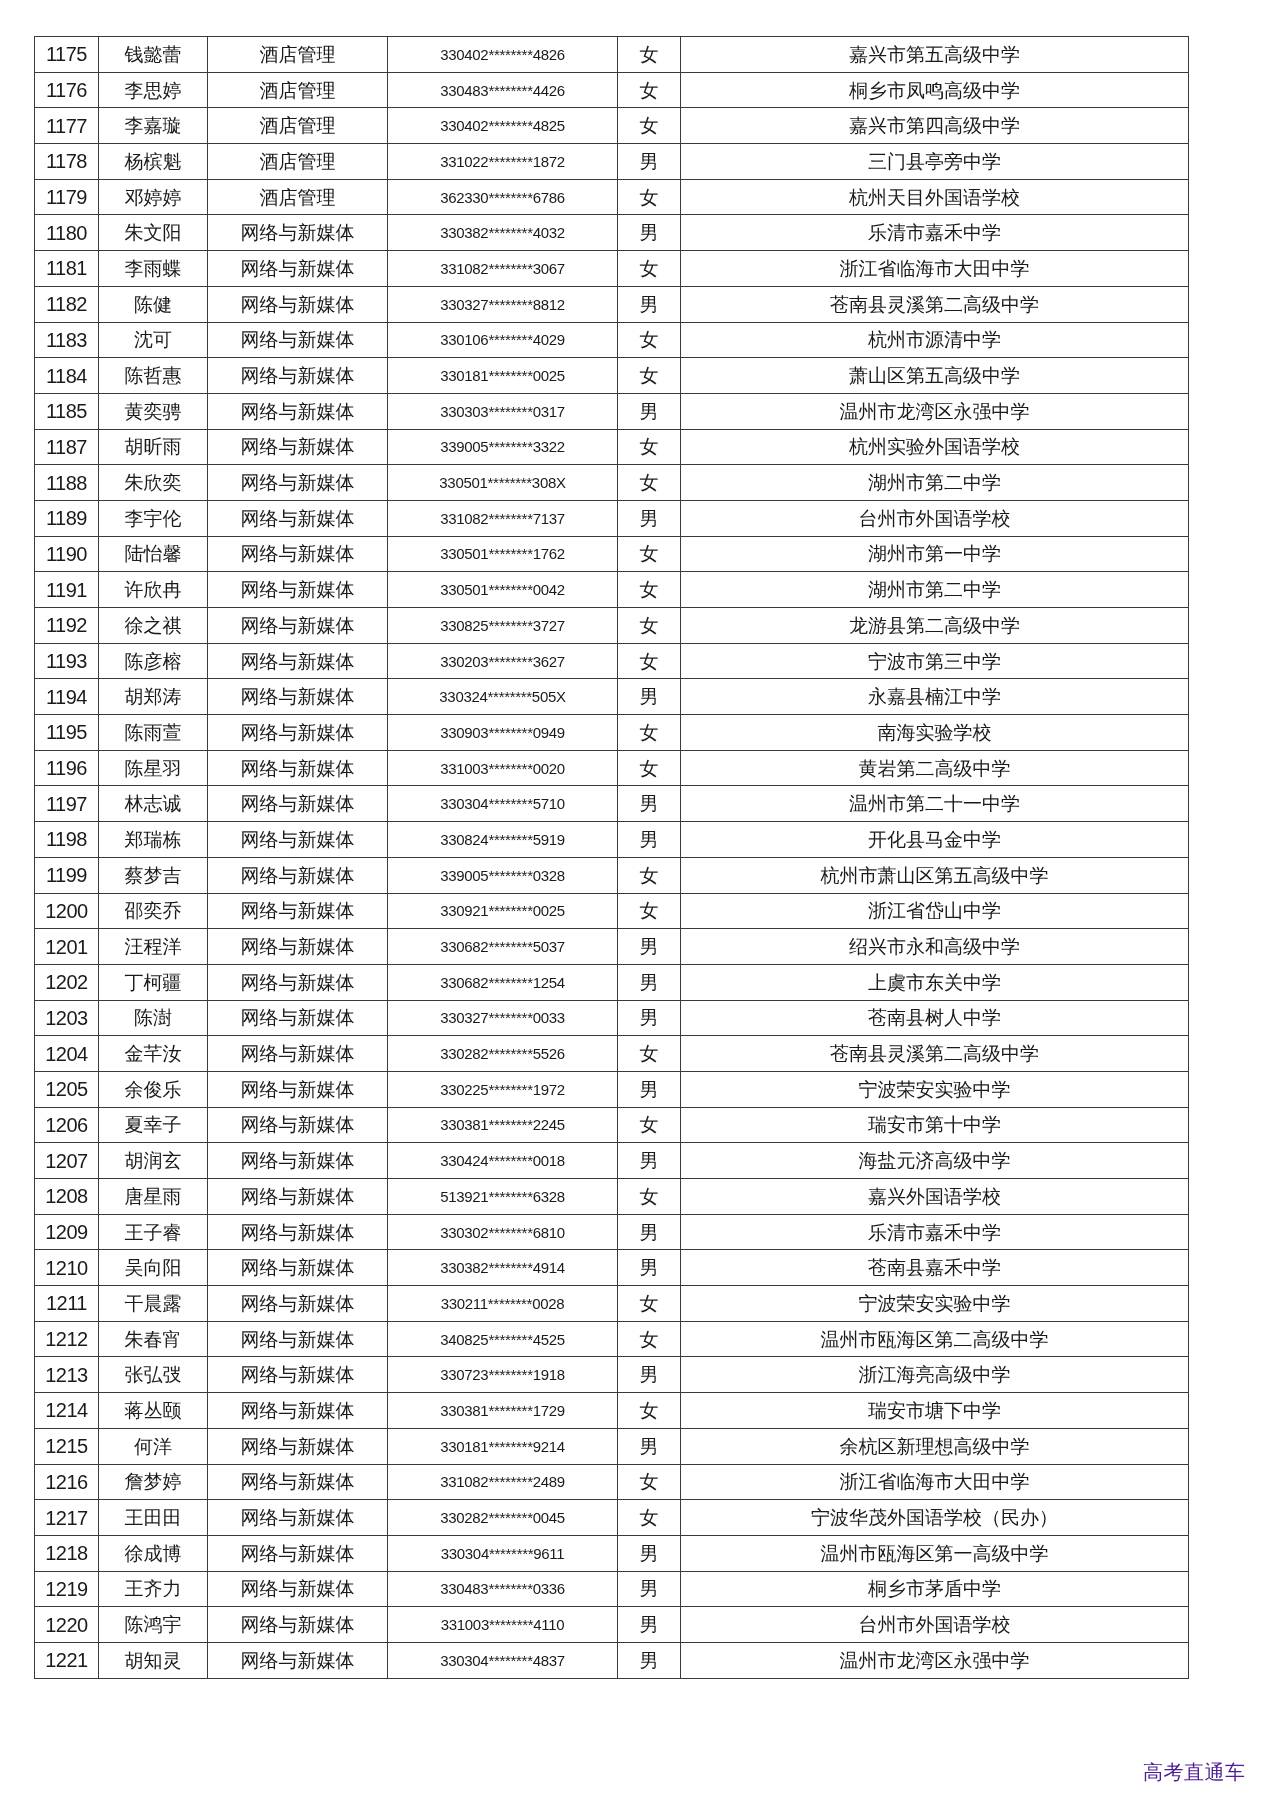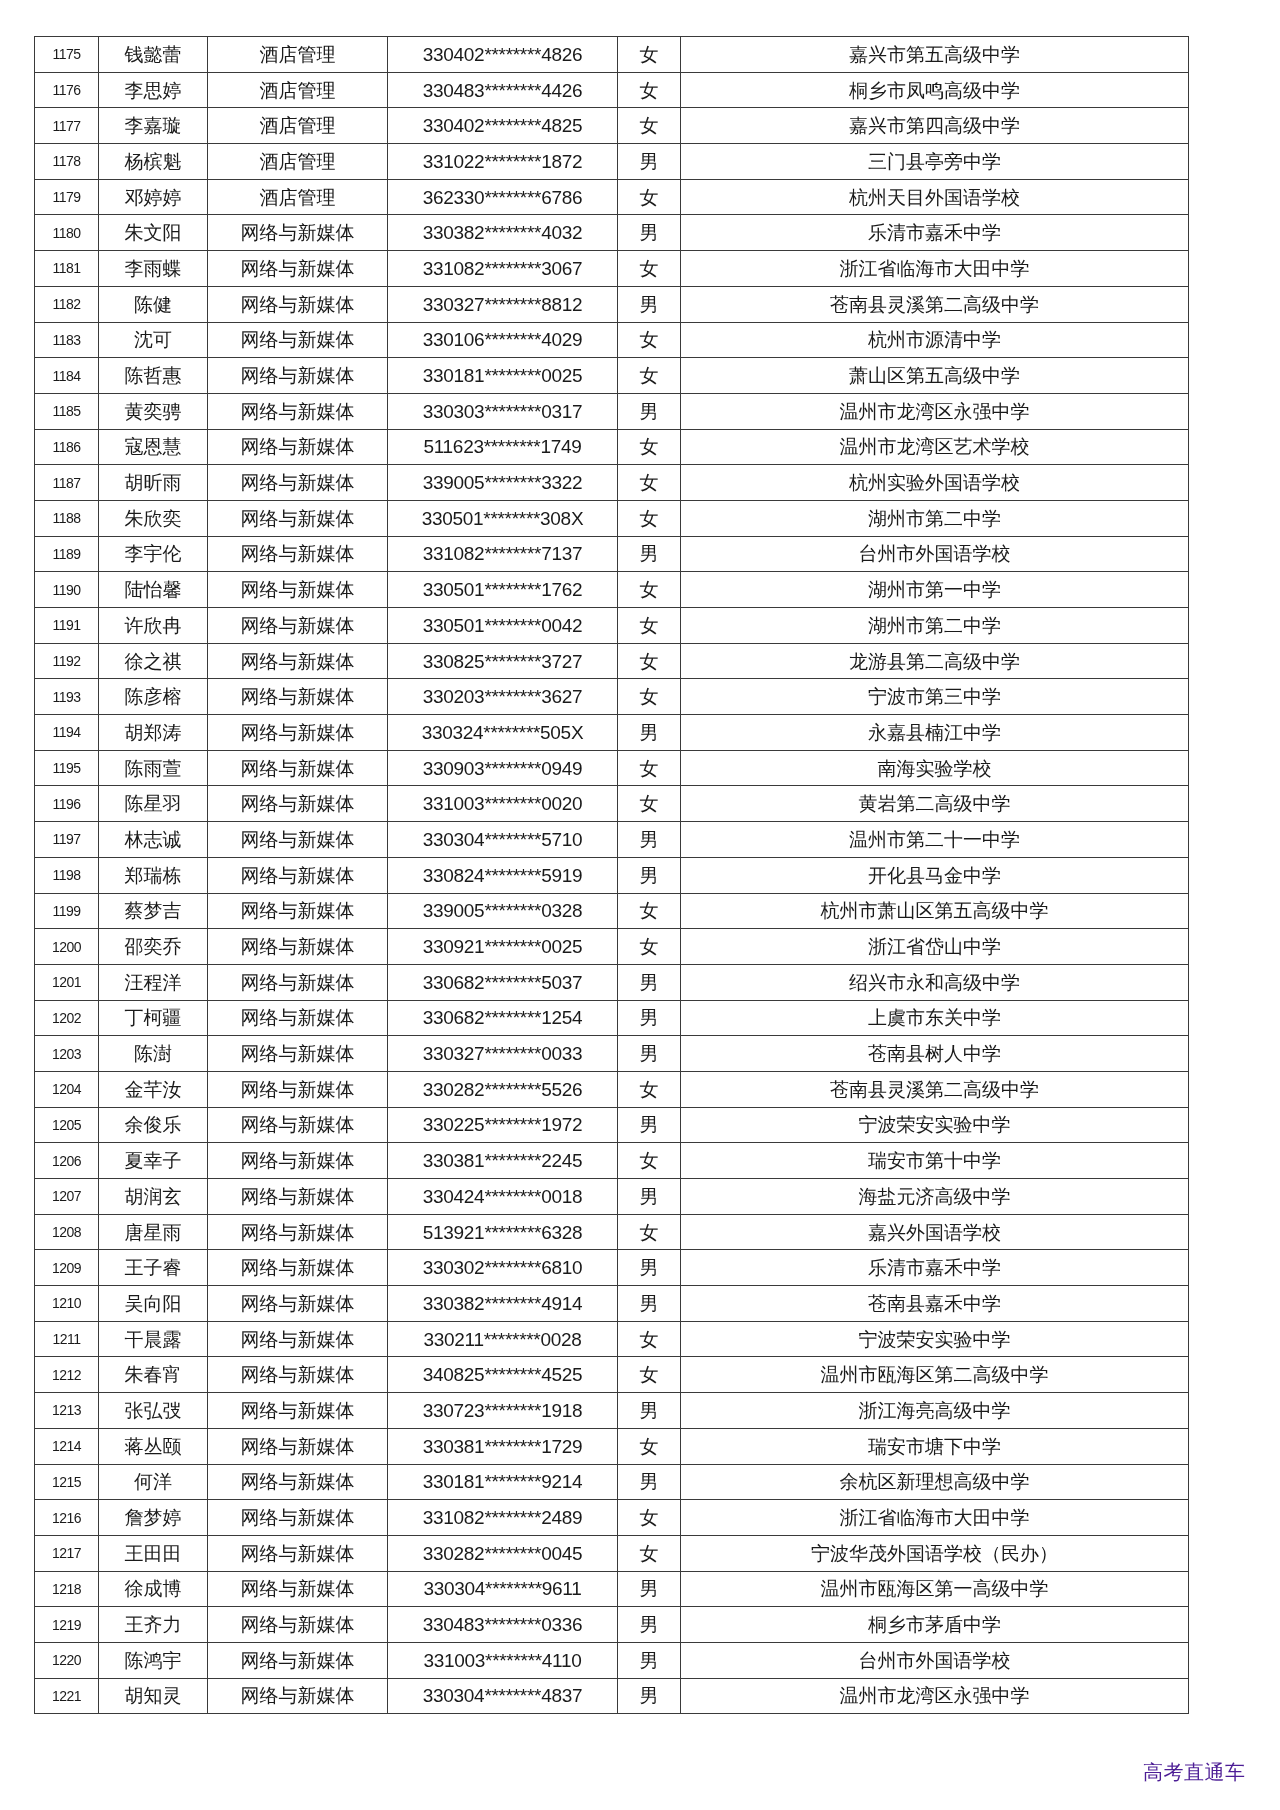--- a/index.html
+++ b/index.html
@@ -9,22 +9,22 @@
     position: absolute; left: 34px; top: 36px;
     border-collapse: collapse; table-layout: fixed;
     width: 1154px;
   }
   #roster td {
     border: 1.5px solid #3a3a3a;
     height: 34.7px; padding: 0;
     text-align: center; vertical-align: middle;
     font-size: 19px; line-height: 1; white-space: nowrap; overflow: hidden;
   }
-  #roster td.c-no { font-family: "Liberation Sans", sans-serif; font-size: 14px; letter-spacing: -0.5px; }
-  #roster td.c-id { font-family: "Liberation Sans", sans-serif; font-size: 19px; letter-spacing: -0.3px; }
+  #roster td.c-no { font-family: "Liberation Sans", sans-serif; font-size: 20px; letter-spacing: -0.5px; }
+  #roster td.c-id { font-family: "Liberation Sans", sans-serif; font-size: 15px; letter-spacing: -0.3px; }
   .wm {
     position: absolute; left: 1143px; top: 1759px;
     font-size: 20px; color: #4c1d95; letter-spacing: 0.5px;
   }
 </style>
 </head>
 <body>
 
 <table id="roster">
   <colgroup>
@@ -128,28 +128,20 @@
 
   <tr>
     <td class="c-no">1185</td>
     <td class="c-name">黄奕骋</td>
     <td class="c-major">网络与新媒体</td>
     <td class="c-id">330303********0317</td>
     <td class="c-gender">男</td>
     <td class="c-school">温州市龙湾区永强中学</td>
   </tr>
 
-  <tr>
-    <td class="c-no">1186</td>
-    <td class="c-name">寇恩慧</td>
-    <td class="c-major">网络与新媒体</td>
-    <td class="c-id">511623********1749</td>
-    <td class="c-gender">女</td>
-    <td class="c-school">温州市龙湾区艺术学校</td>
-  </tr>
 
   <tr>
     <td class="c-no">1187</td>
     <td class="c-name">胡昕雨</td>
     <td class="c-major">网络与新媒体</td>
     <td class="c-id">339005********3322</td>
     <td class="c-gender">女</td>
     <td class="c-school">杭州实验外国语学校</td>
   </tr>
 

